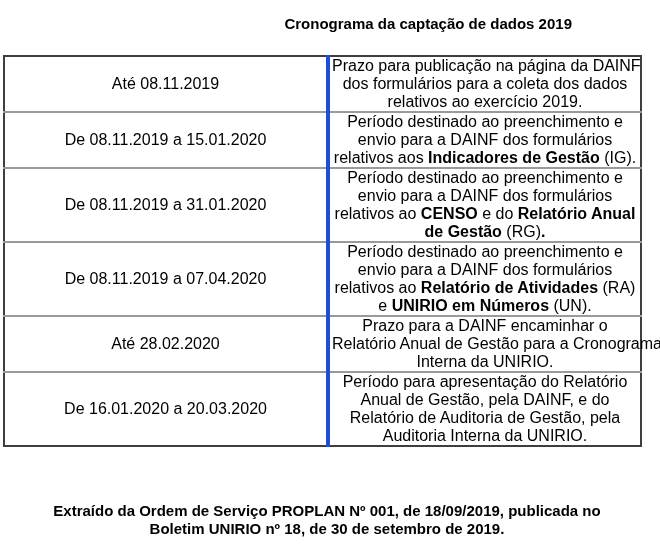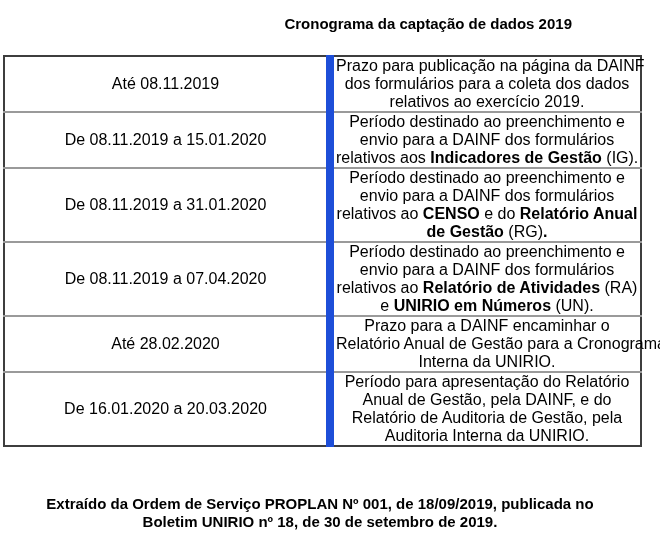--- a/index.html
+++ b/index.html
@@ -37,38 +37,38 @@
   }
   table.schedule td {
     text-align: center;
     vertical-align: middle;
     font-size: 16px;
     line-height: 18px;
     padding: 0 2px;
   }
   table.schedule td.period {
     width: 317px;
-    border-right: 8px solid #1d4ed8;
+    border-right: 4px solid #1d4ed8;
   }
   table.schedule tr + tr td {
     border-top: 2px solid #9a9a9a;
     margin-left: 18px;
   }
   .dline {
     white-space: nowrap;
   }
   .dline b {
     font-weight: bold;
   }
   .source-note {
     position: absolute;
     top: 489px;
     left: 5px;
     width: 618px;
-    margin: 6px;
+    margin: 13px;
     text-align: center;
     font-size: 15px;
     font-weight: bold;
     line-height: 18px;
   }
 </style>
 </head>
 <body>
 
 <div>

